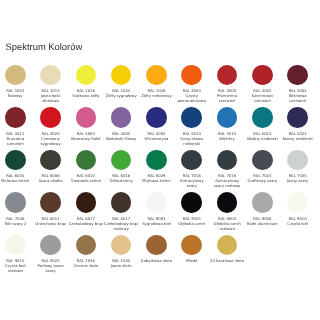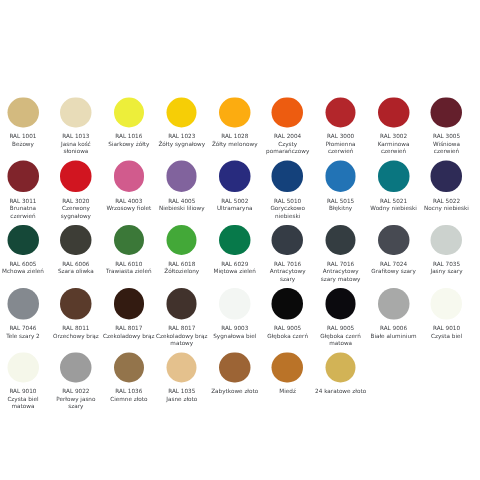--- a/index.html
+++ b/index.html
@@ -38,20 +38,21 @@
     font-size:3.8px; line-height:4.95px; color:#3f4145;
     width:34.6px;
   }
   .cap .code { display:block; white-space:nowrap; }
   .cap .nm { display:block; }
 </style>
 </head>
 <body>
 
 <div class="page">
+  <div class="title">Spektrum Kolorów</div>
   <div class="grid">
     <div class="row">
       <div class="cell">
         <span class="dot" style="background-color: rgb(211, 186, 127);"></span>
         <span class="cap">
             <span class="code">RAL 1001</span>
             <span class="nm">Beżowy</span>
           </span>
       </div>
       <div class="cell">

